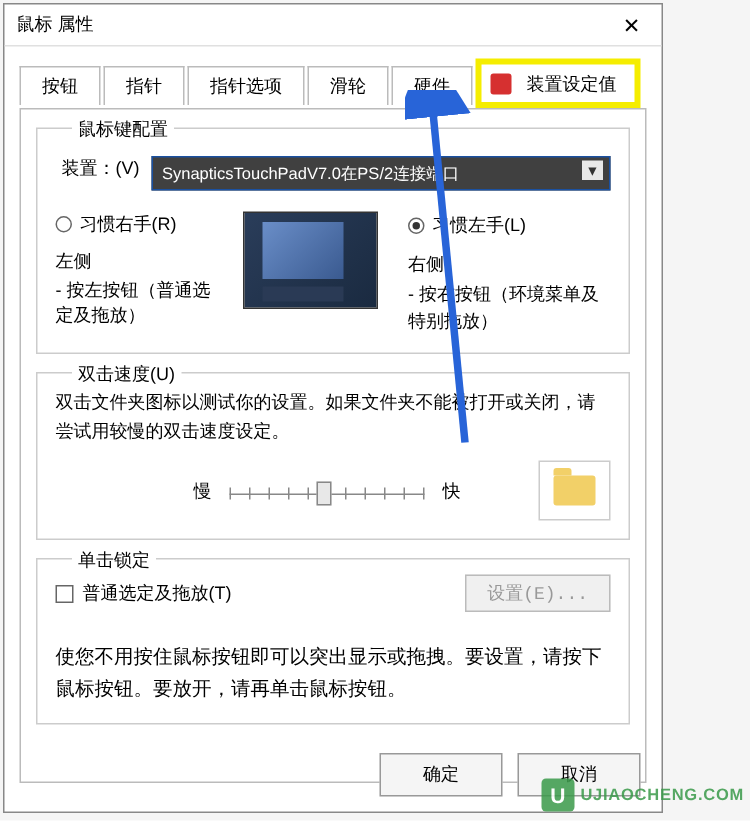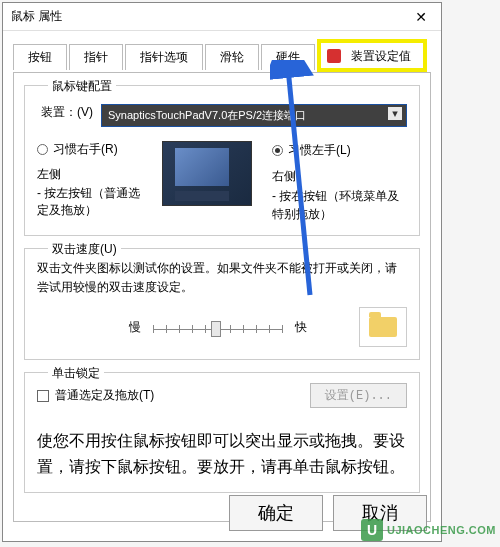--- a/index.html
+++ b/index.html
@@ -37,23 +37,23 @@
 .slider-track { position: absolute; top: 12px; left: 0; right: 0; height: 1px; background: #888; }
 .slider-ticks { position: absolute; top: 8px; left: 0; right: 0; display: flex; justify-content: space-between; }
 .slider-tick { width: 1px; height: 8px; background: #888; }
 .slider-thumb { position: absolute; top: 4px; left: 58px; width: 10px; height: 16px; background: #e8e8e8; border: 1px solid #888; }
 .folder-icon { margin-left: auto; width: 48px; height: 40px; border: 1px solid #ccc; display: flex; align-items: center; justify-content: center; background: #fff; }
 .folder-glyph { width: 28px; height: 20px; background: #f2d068; border-radius: 2px; position: relative; }
 .folder-glyph::before { content: ""; position: absolute; top: -5px; left: 0; width: 12px; height: 5px; background: #f2d068; border-radius: 2px 2px 0 0; }
 .clicklock-row { display: flex; align-items: center; gap: 6px; margin-bottom: 10px; }
 .checkbox { width: 12px; height: 12px; border: 1px solid #666; display: inline-block; }
 .settings-btn { margin-left: auto; padding: 3px 14px; border: 1px solid #bbb; background: #f0f0f0; color: #999; font-size: 12px; font-family: Liberation Mono, monospace; }
-.clicklock-text { font-size: 16px; line-height: 1.6; margin-top: 20px; }
+.clicklock-text { font-size: 13px; line-height: 1.6; margin-top: 20px; }
 .button-row { position: absolute; bottom: 10px; right: 14px; display: flex; gap: 10px; }
-.btn { padding: 5px 28px; border: 1px solid #999; background: #f5f5f5; font-size: 18px; cursor: pointer; }
+.btn { padding: 5px 28px; border: 1px solid #999; background: #f5f5f5; font-size: 12px; cursor: pointer; }
 .arrow { position: absolute; z-index: 50; pointer-events: none; }
 .watermark { position: absolute; right: 4px; bottom: 6px; display: flex; align-items: center; gap: 4px; opacity: 0.85; }
 .wm-icon { width: 22px; height: 22px; background: #3a9a4a; border-radius: 3px; display: flex; align-items: center; justify-content: center; color: #fff; font-size: 14px; font-weight: bold; }
 .wm-text { font-size: 11px; color: #3a9a4a; font-weight: bold; letter-spacing: 0.5px; }
 </style>
 </head>
 <body>
 
 <div class="window">
   <div class="titlebar">

